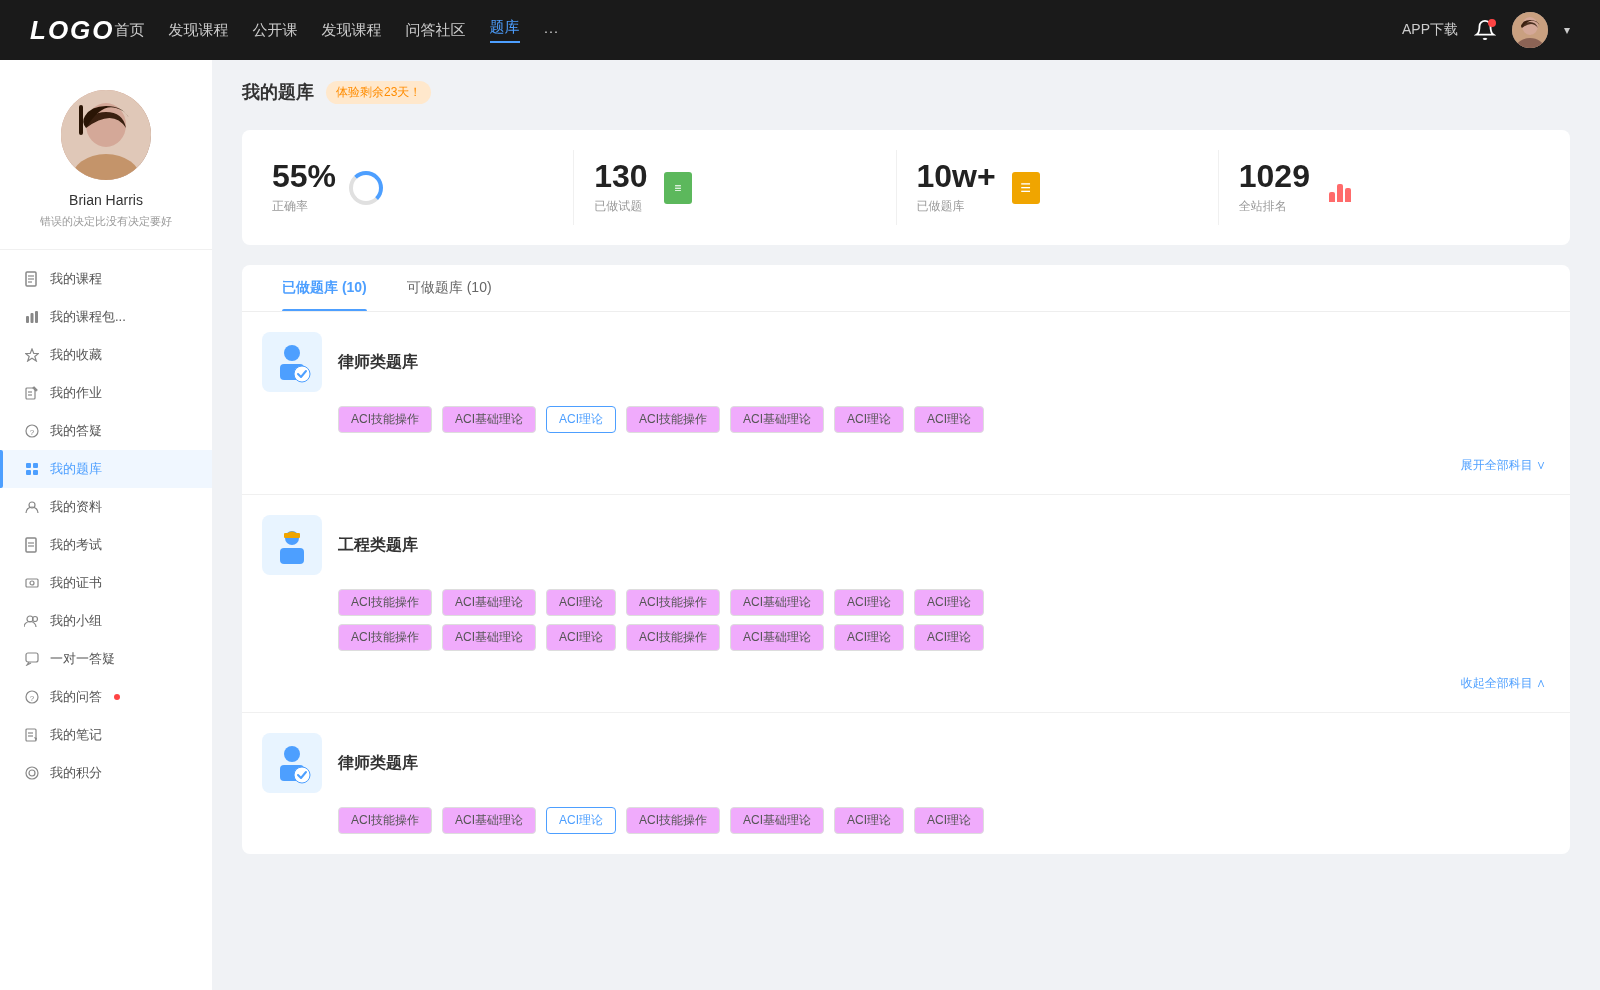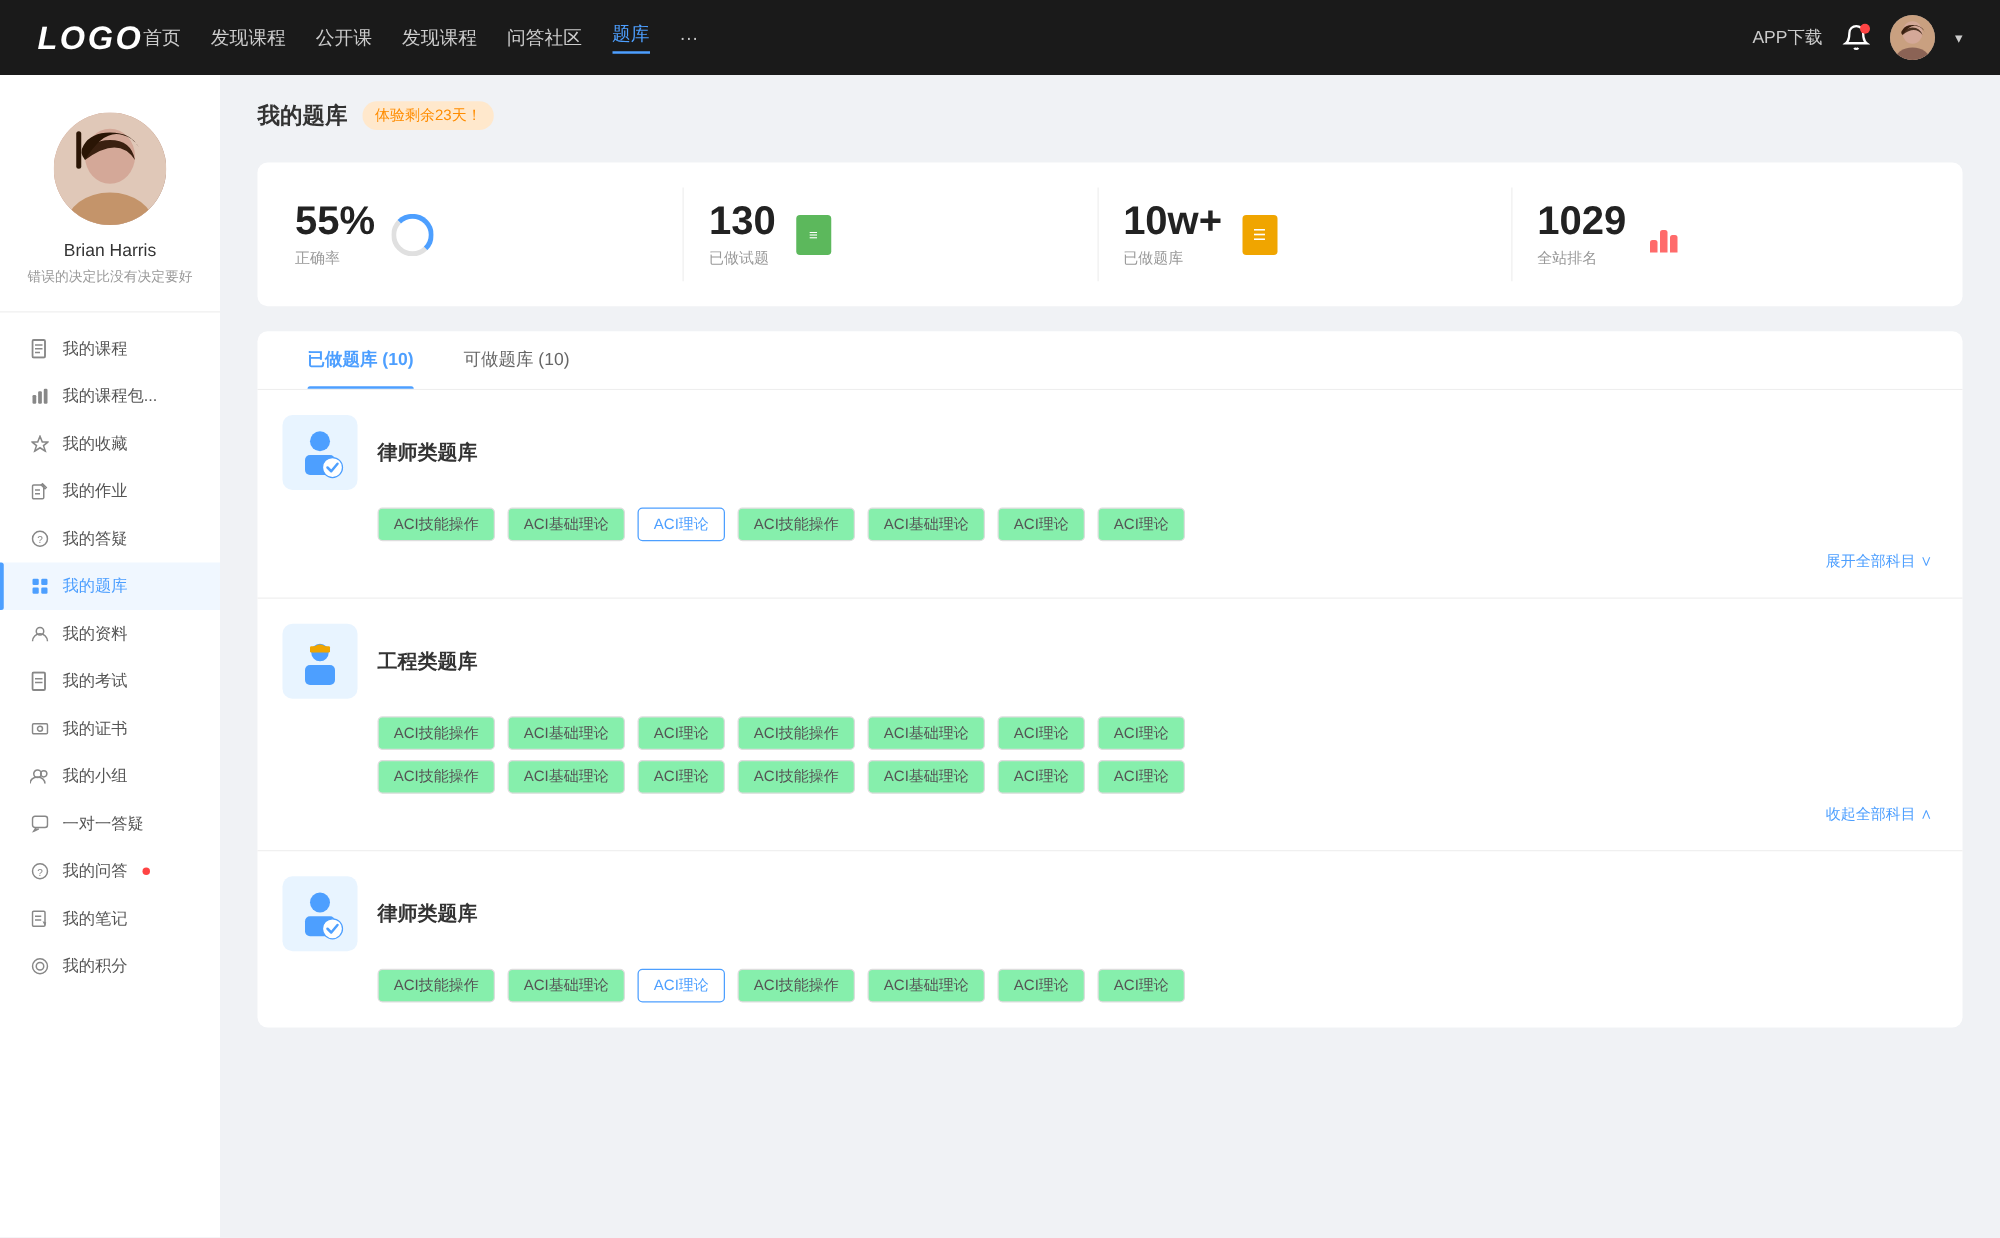--- a/index.html
+++ b/index.html
@@ -77,21 +77,21 @@
     .chevron-icon { color: #ccc; font-size: 12px; cursor: pointer; }
 
     
     .page-layout {
       display: flex;
       min-height: calc(100vh - 60px);
     }
 
     
     .sidebar {
-      width: 176px;
+      width: 212px;
       background: white;
       padding: 20px 0;
       flex-shrink: 0;
     }
     .profile-section {
       display: flex;
       flex-direction: column;
       align-items: center;
       padding: 10px 20px 20px;
       border-bottom: 1px solid #f0f0f0;
@@ -360,33 +360,33 @@
       gap: 10px;
       margin-left: 76px;
     }
     .tag {
       padding: 4px 12px;
       border: 1px solid #ddd;
       border-radius: 4px;
       font-size: 12px;
       color: #555;
       cursor: pointer;
-      background: #86efac;
+      background: #f0abfc;
     }
     .tag.active-tag {
       border-color: #4d9fff;
       color: #4d9fff;
       background: white;
     }
     .expand-link {
       text-align: right;
       font-size: 12px;
       color: #4d9fff;
       cursor: pointer;
-      margin-top: 8px;
+      margin-top: 24px;
       padding-right: 4px;
     }
   </style>
 </head>
 <body>
 
 <nav class="navbar">
   <div class="navbar-logo">LOGO</div>
   <div class="navbar-nav">
     <a>首页</a>

